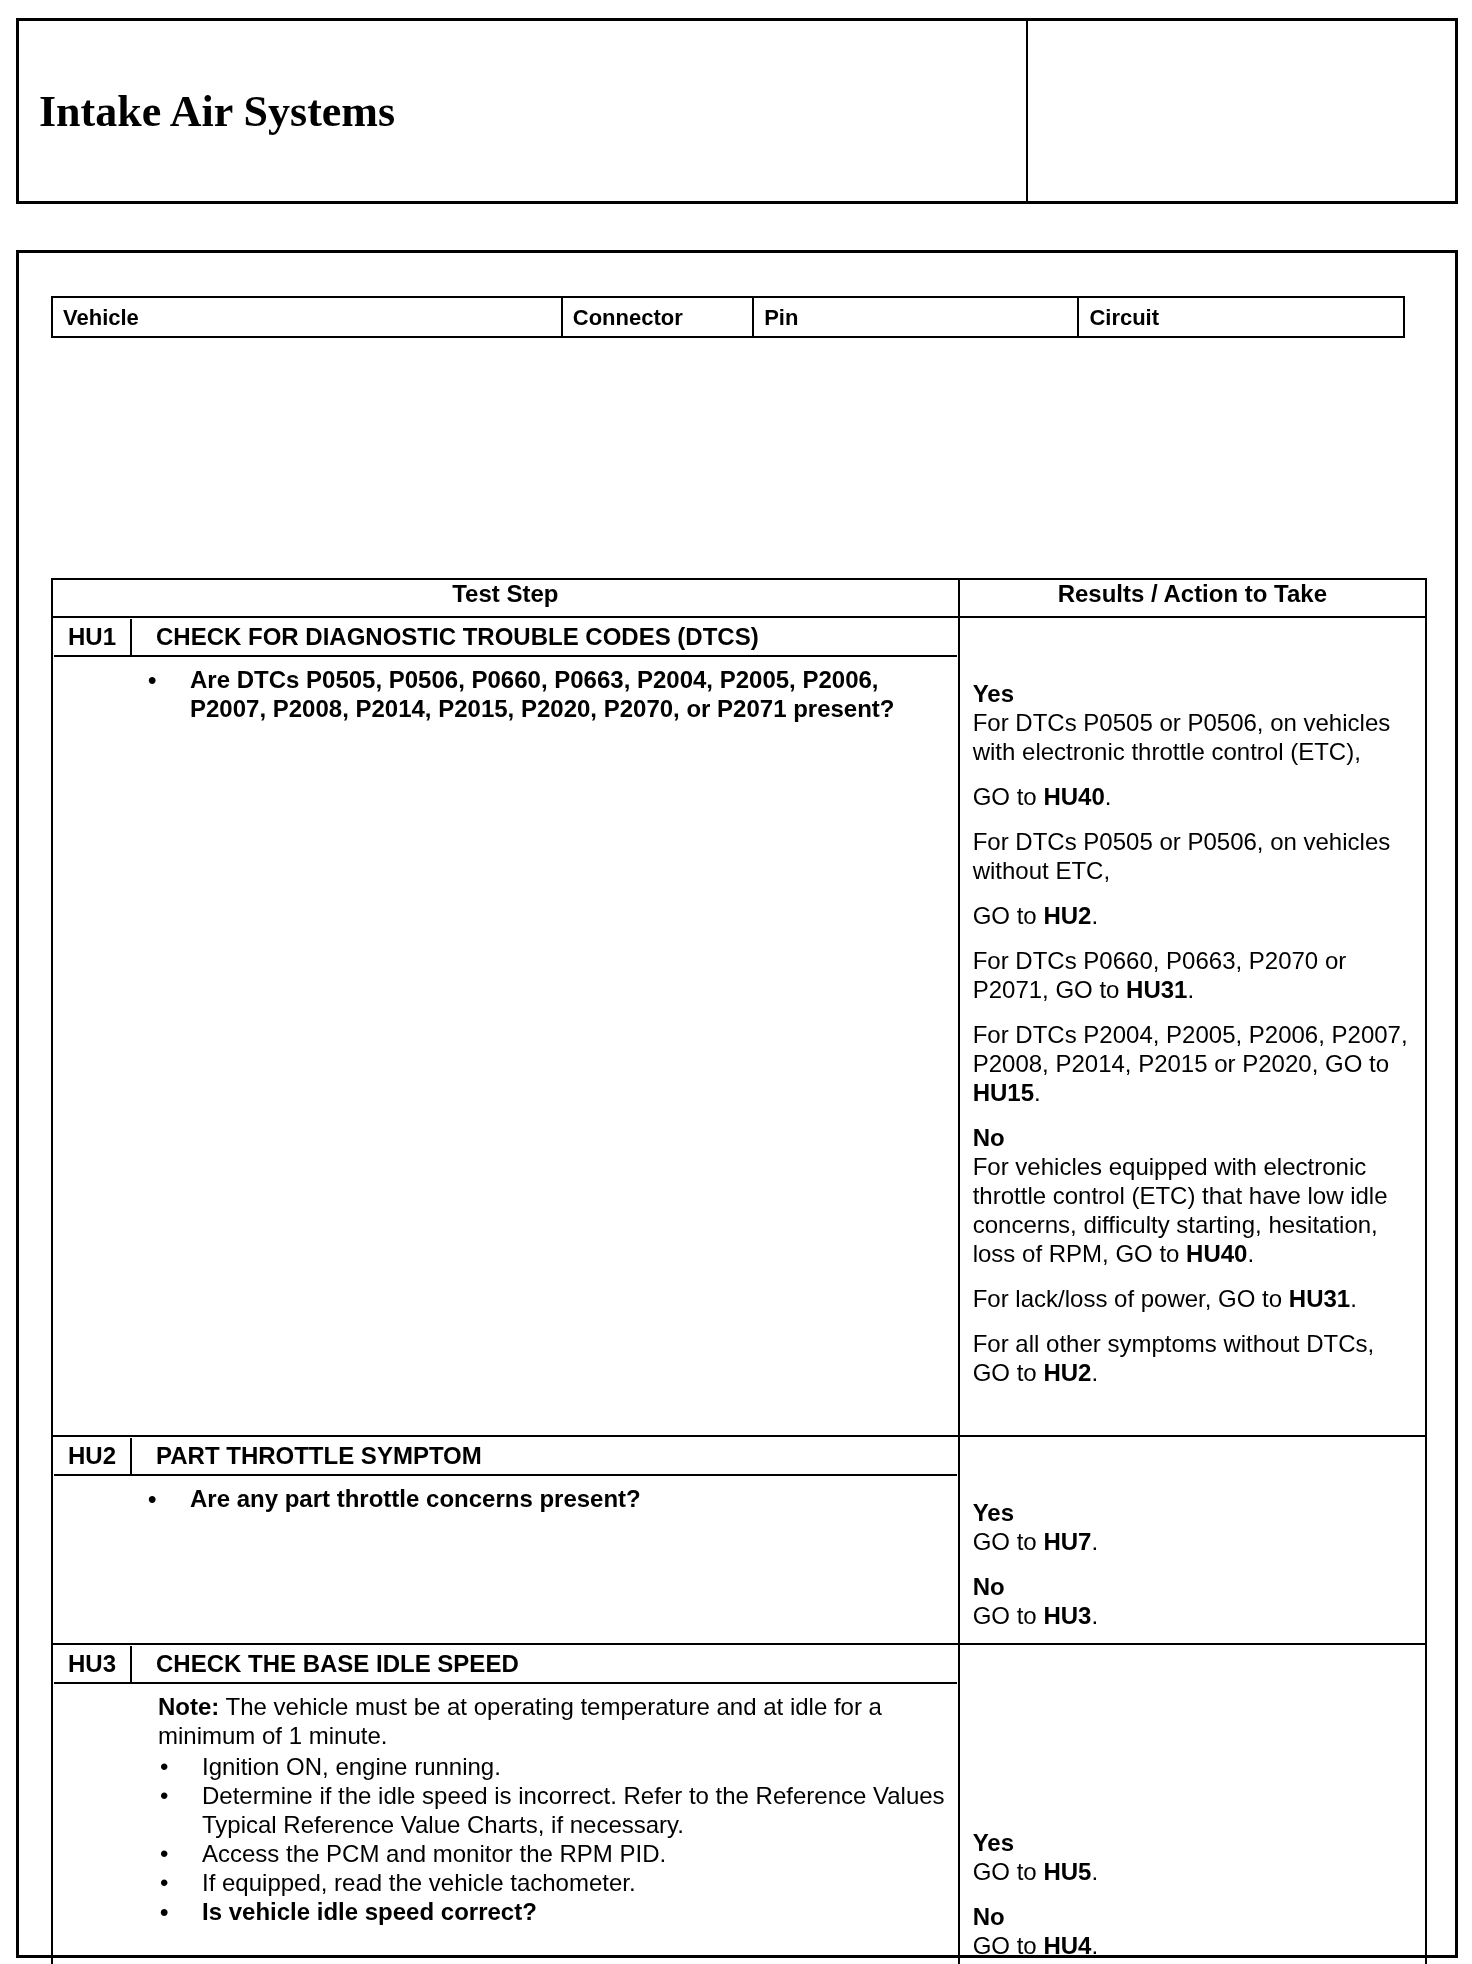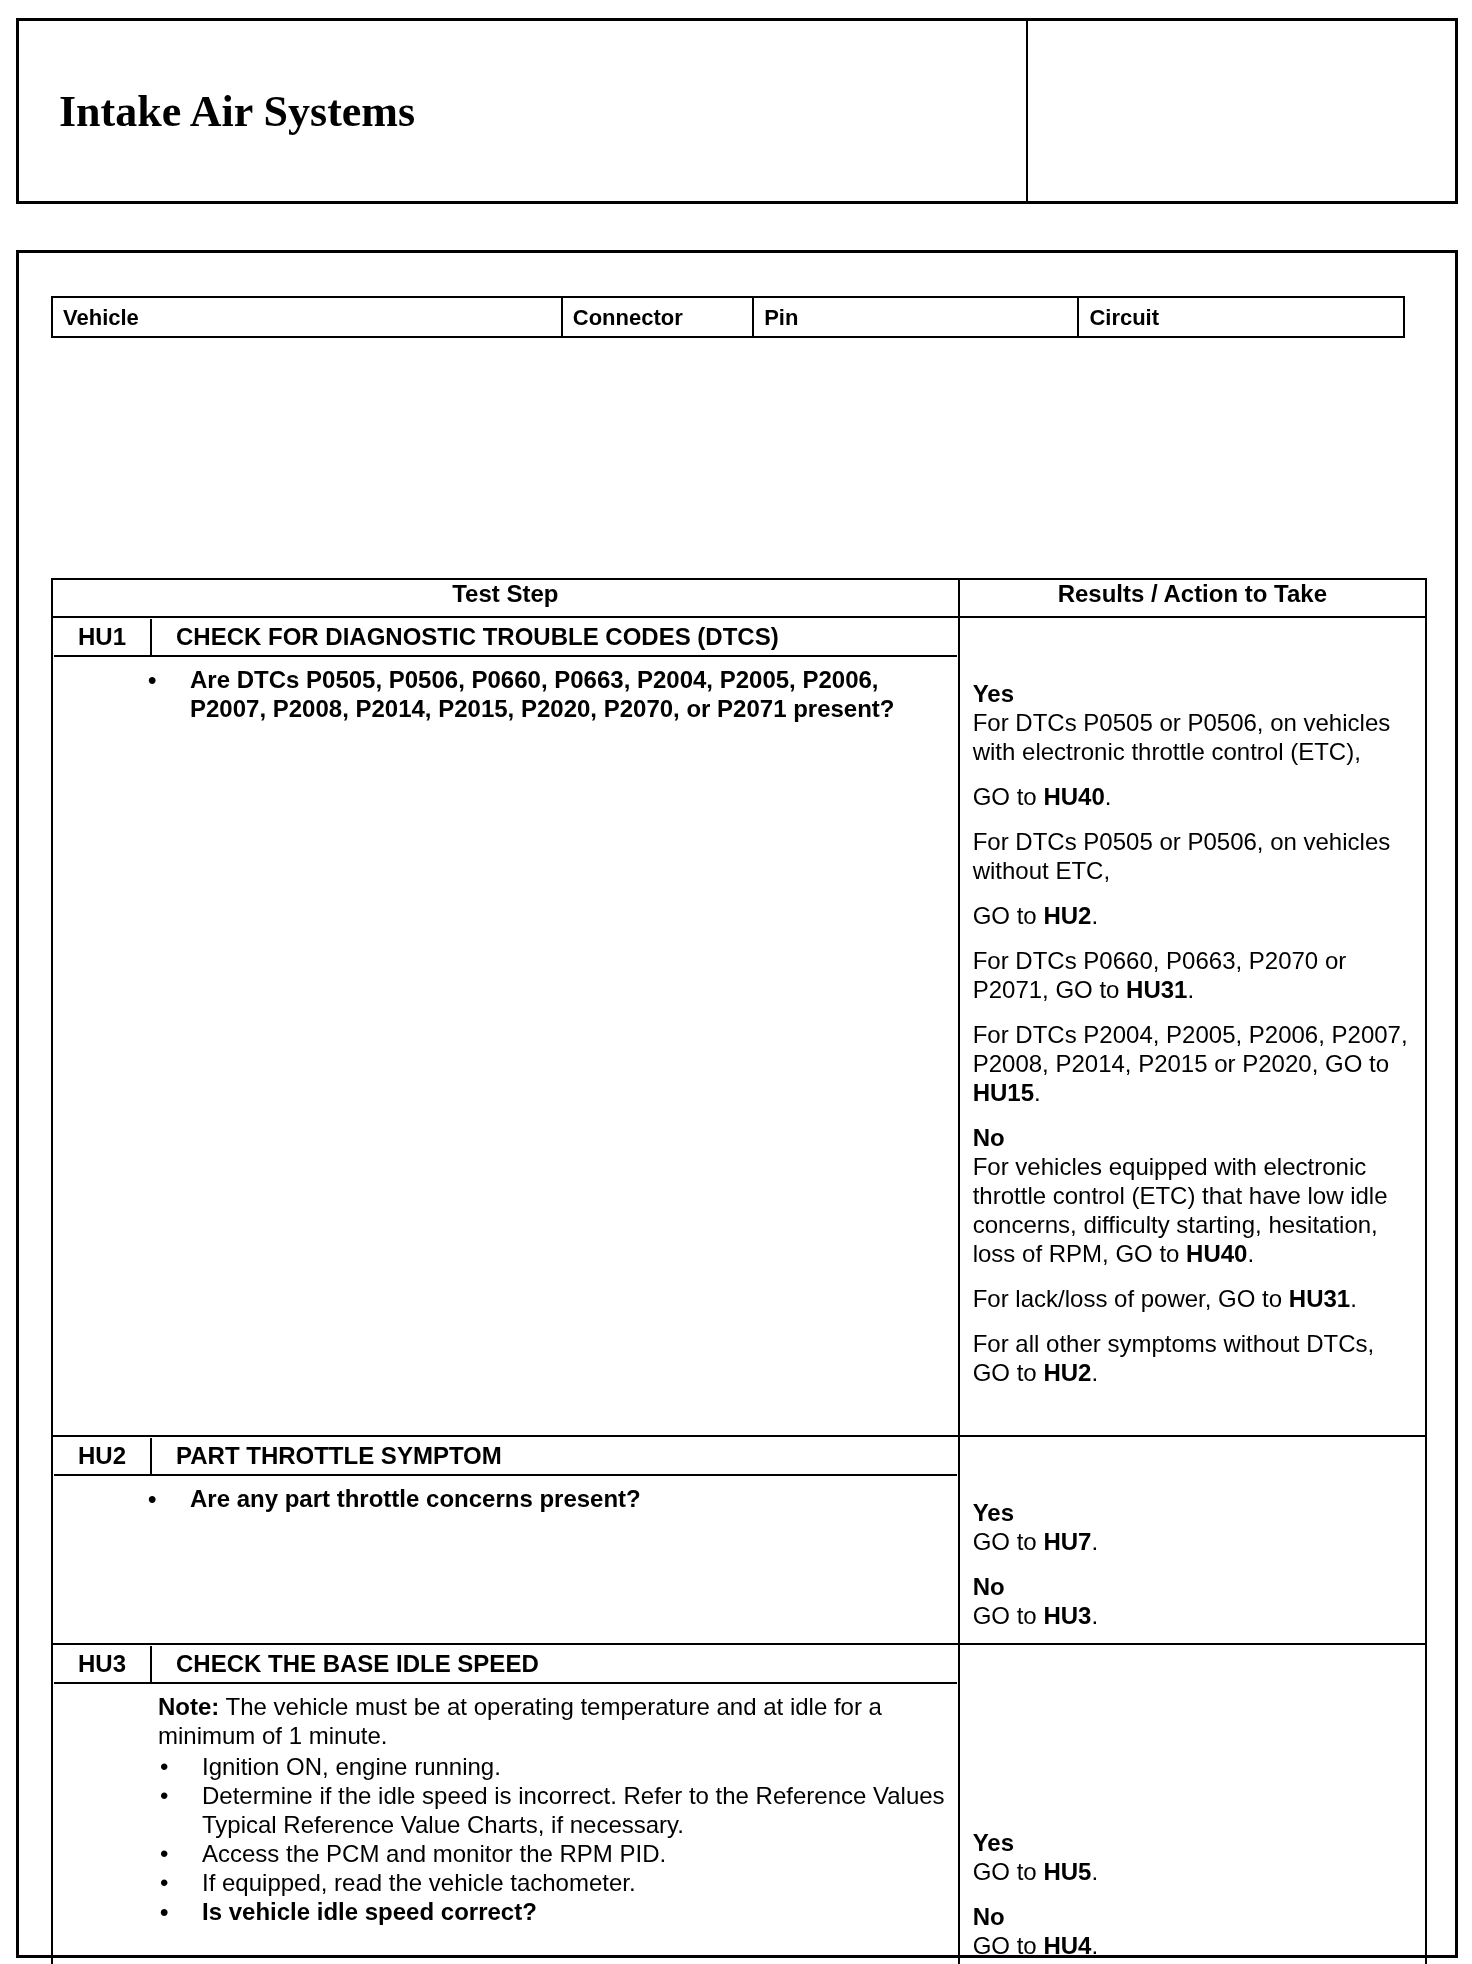--- a/index.html
+++ b/index.html
@@ -1,36 +1,36 @@
 <!DOCTYPE html>
 <html><head>
 <meta charset="utf-8">
 <style>
   html, body { margin: 0; padding: 0; background: #ffffff; }
   body { width: 1472px; height: 1964px; position: relative; overflow: hidden; color: #000; font-family: "Liberation Sans", sans-serif; }
 
   .header-box { position: absolute; left: 16px; top: 18px; width: 1442px; height: 186px; border: 3px solid #000; box-sizing: border-box; display: flex; }
-  .header-title { flex: 0 0 1009px; border-right: 2px solid #000; display: flex; align-items: center; padding-left: 40px; box-sizing: border-box; font-family: "Liberation Serif", serif; font-weight: bold; font-size: 44px; }
+  .header-title { flex: 0 0 1009px; border-right: 2px solid #000; display: flex; align-items: center; padding-left: 20px; box-sizing: border-box; font-family: "Liberation Serif", serif; font-weight: bold; font-size: 44px; }
   .header-code { flex: 1; display: flex; align-items: center; justify-content: center; font-family: "Liberation Serif", serif; font-weight: bold; font-size: 44px; }
 
   .main-box { position: absolute; left: 16px; top: 250px; width: 1442px; height: 1708px; border: 3px solid #000; box-sizing: border-box; }
 
   table { border-collapse: collapse; }
   .pin-table { position: absolute; left: 51px; top: 296px; width: 1354px; font-size: 22px; }
   .pin-table th, .pin-table td { border: 2px solid #000; padding: 2px 10px; vertical-align: top; line-height: 27px; }
   .pin-table th { font-weight: bold; text-align: left; height: 34px; vertical-align: middle; }
   .pin-table td.conn { text-align: center; }
   .pin-table .c1 { width: 492px; } .pin-table .c2 { width: 170px; } .pin-table .c3 { width: 306px; } .pin-table .c4 { width: 306px; }
 
   .test-table { position: absolute; left: 51px; top: 578px; width: 1376px; font-size: 24px; }
   .test-table > tbody > tr > td, .test-table > thead > tr > th { border: 2px solid #000; vertical-align: top; }
   .test-table th { font-weight: bold; text-align: center; height: 36px; vertical-align: middle; padding: 0; font-size: 24px; }
   .col-step { width: 906px; } .col-result { width: 466px; }
   .step-head { display: flex; border-bottom: 2px solid #000; height: 36px; align-items: center; }
-  .step-id { width: 98px; border-right: 2px solid #000; height: 100%; display: flex; align-items: center; justify-content: center; font-weight: bold; font-size: 24px; box-sizing: border-box; }
+  .step-id { width: 78px; border-right: 2px solid #000; height: 100%; display: flex; align-items: center; justify-content: center; font-weight: bold; font-size: 24px; box-sizing: border-box; }
   .step-title { padding-left: 24px; font-weight: bold; font-size: 24px; }
   .step-body { padding: 8px 6px 6px 92px; line-height: 29px; }
   .bullet { display: flex; }
   .bullet .dot { width: 42px; flex: 0 0 42px; text-align: left; padding-left: 2px; }
   .bold { font-weight: bold; }
   .note { margin-bottom: 2px; font-size: 24px; }
   .result { padding: 8px 6px 6px 12px; line-height: 29px; }
   .result p { margin: 16px 0 6px 0; }
   .result .label { font-weight: bold; display: block; }
   .hu-ref { font-weight: bold; }

